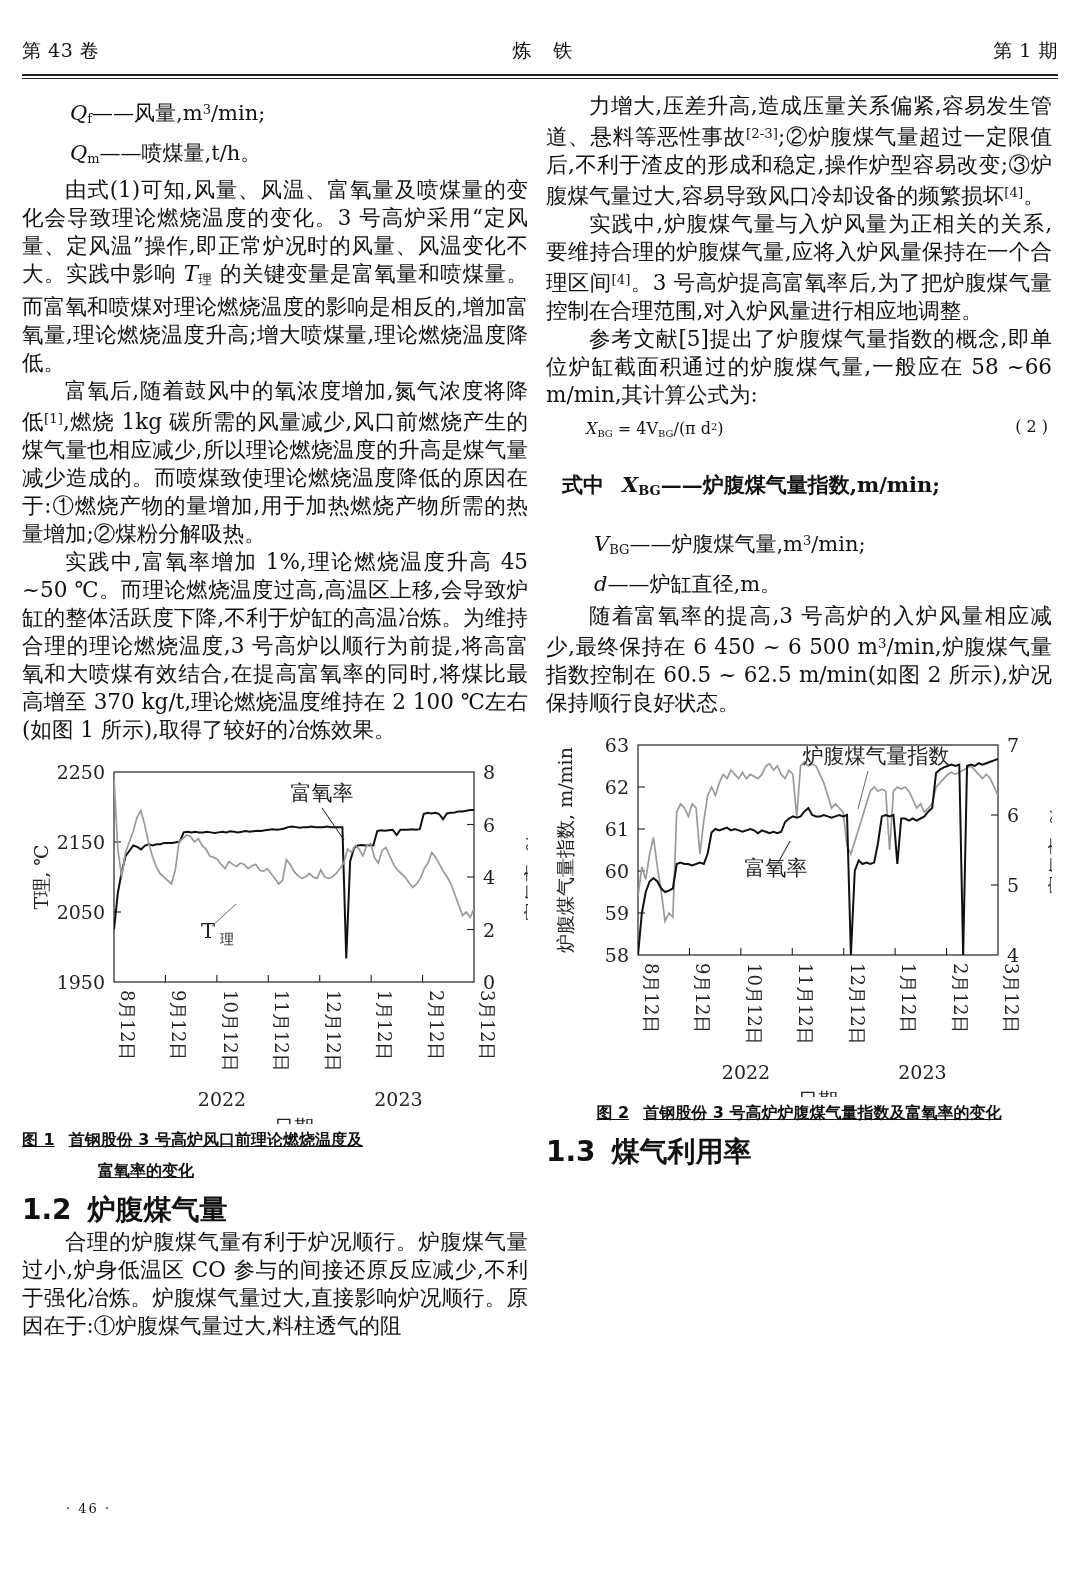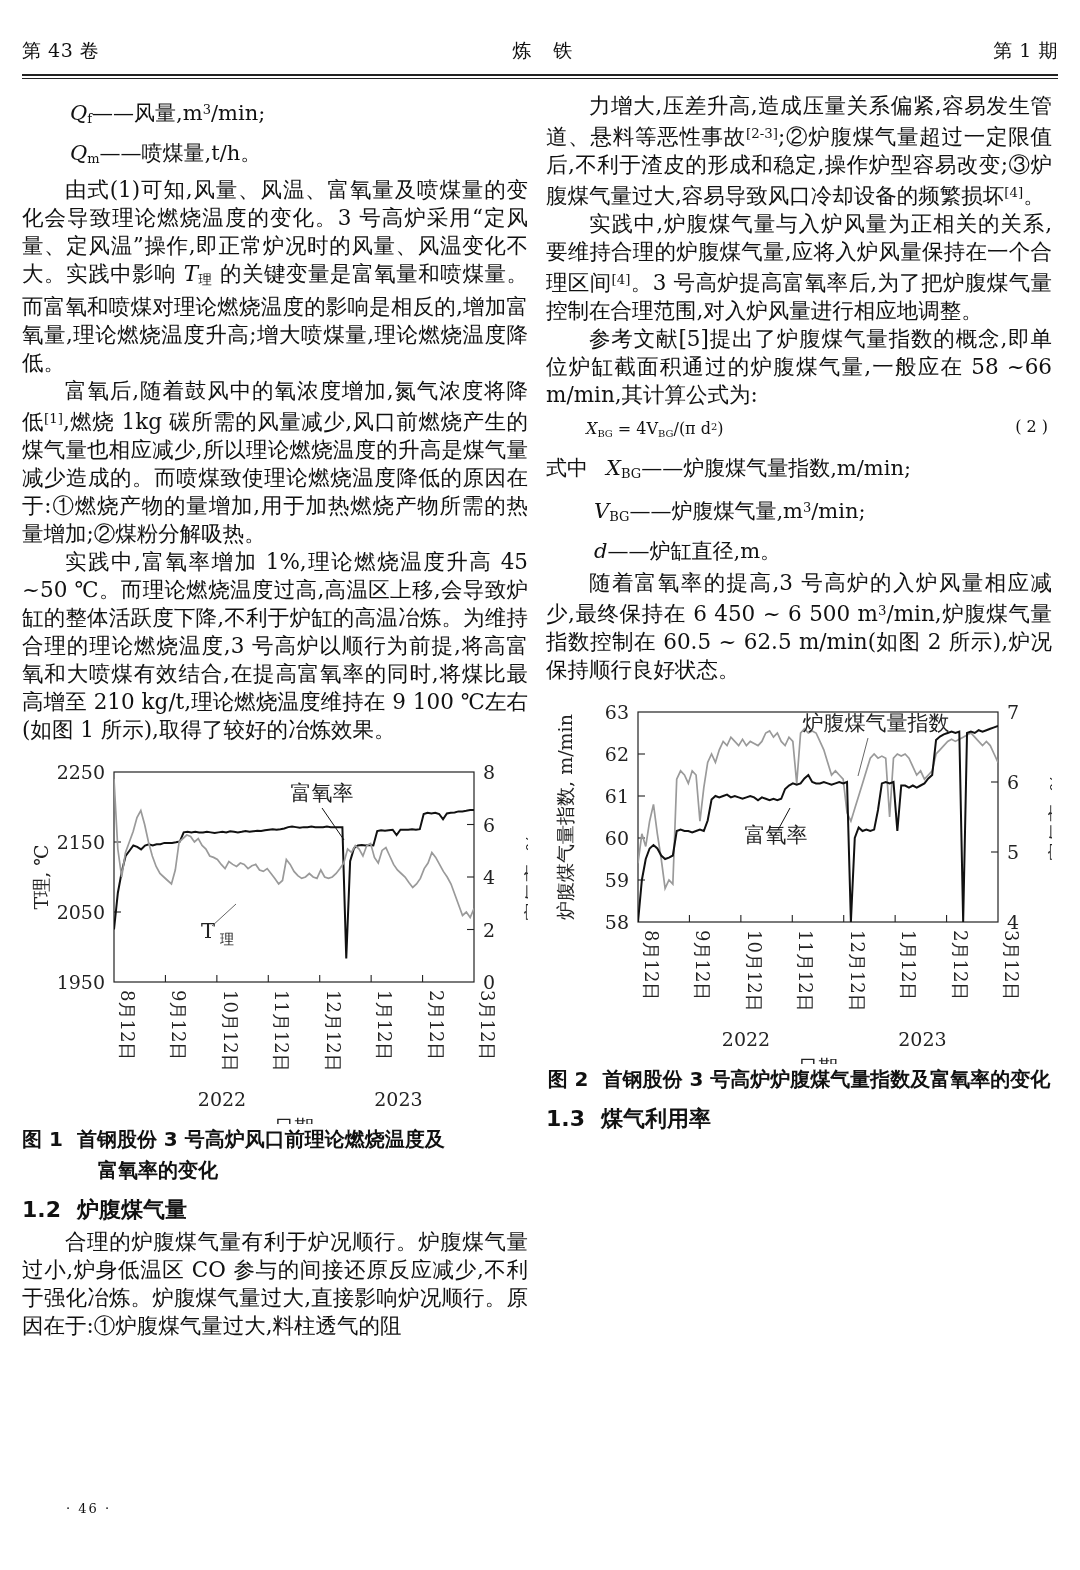--- a/index.html
+++ b/index.html
@@ -62,48 +62,50 @@
   }
   .eqline {
     margin: 0;
     font-size: 16px;
     line-height: 35px;
     padding-left: 40px;
     position: relative;
   }
   .eqnum { position: absolute; right: 4px; top: 0; }
   .whereline {
-    margin: 0;
+    margin: 16px;
     font-size: 21px;
     line-height: 35px;
     text-indent: 0;
+    font-weight: bold;
   }
   .whereline .wlabel { margin-right: 18px; }
   i, .it { font-style: italic; }
   sub { font-size: 0.62em; vertical-align: -0.25em; }
   sup { font-size: 0.62em; vertical-align: 0.45em; }
   .sbsc { font-size: 0.62em; vertical-align: -0.22em; font-style: normal; }
 
   h3.sec {
     margin: 6px 0 0 0;
-    font-size: 22px;
+    font-size: 28px;
     line-height: 36px;
     font-weight: bold;
     font-family: "DejaVu Sans", "Liberation Sans", sans-serif;
   }
   h3.sec .secnum { margin-right: 16px; }
 
   
   .figure { margin: 10px 0 0 0; }
   .figcap {
-    font-size: 20px;
+    font-size: 16px;
     line-height: 31px;
     font-weight: bold;
     font-family: "DejaVu Sans", "Liberation Sans", sans-serif;
     text-align: left;
+    text-decoration: underline;
   }
   .figcap .fignum { margin-right: 14px; }
   .figcap.center { text-align: center; }
   .figcap .cont { display: block; padding-left: 76px; }
 
   .chartbox { position: relative; }
   svg { display: block; }
   .axlbl { font-family: "DejaVu Serif", "Liberation Serif", serif; fill: #222; }
 
   
@@ -130,21 +132,21 @@
 
     <p class="defline">
       <i>Q</i><span class="sbsc">f</span><span>——风量,m</span><sup>3</sup><span>/min;</span>
     </p>
     <p class="defline">
       <i>Q</i><span class="sbsc">m</span><span>——喷煤量,t/h。</span>
     </p>
 
     <p class="para">由式(1)可知,风量、风温、富氧量及喷煤量的变化会导致理论燃烧温度的变化。3 号高炉采用“定风量、定风温”操作,即正常炉况时的风量、风温变化不大。实践中影响 <i>T</i><span class="sbsc">理</span> 的关键变量是富氧量和喷煤量。而富氧和喷煤对理论燃烧温度的影响是相反的,增加富氧量,理论燃烧温度升高;增大喷煤量,理论燃烧温度降低。</p>
     <p class="para">富氧后,随着鼓风中的氧浓度增加,氮气浓度将降低<sup>[1]</sup>,燃烧 1kg 碳所需的风量减少,风口前燃烧产生的煤气量也相应减少,所以理论燃烧温度的升高是煤气量减少造成的。而喷煤致使理论燃烧温度降低的原因在于:①燃烧产物的量增加,用于加热燃烧产物所需的热量增加;②煤粉分解吸热。</p>
-    <p class="para">实践中,富氧率增加 1%,理论燃烧温度升高 45 ~50 ℃。而理论燃烧温度过高,高温区上移,会导致炉缸的整体活跃度下降,不利于炉缸的高温冶炼。为维持合理的理论燃烧温度,3 号高炉以顺行为前提,将高富氧和大喷煤有效结合,在提高富氧率的同时,将煤比最高增至 210 kg/t,理论燃烧温度维持在 9 100 ℃左右(如图 1 所示),取得了较好的冶炼效果。</p>
+    <p class="para">实践中,富氧率增加 1%,理论燃烧温度升高 45 ~50 ℃。而理论燃烧温度过高,高温区上移,会导致炉缸的整体活跃度下降,不利于炉缸的高温冶炼。为维持合理的理论燃烧温度,3 号高炉以顺行为前提,将高富氧和大喷煤有效结合,在提高富氧率的同时,将煤比最高增至 370 kg/t,理论燃烧温度维持在 2 100 ℃左右(如图 1 所示),取得了较好的冶炼效果。</p>
 
     <div class="figure">
       <div class="chartbox">
         <svg id="svg-fig1" width="506" height="370" viewBox="0 0 506 370">
             <rect x="92" y="18" width="360" height="210" fill="none" stroke="#222" stroke-width="1.2"></rect>
             <text x="83" y="235" text-anchor="end" font-size="19" class="axlbl">1950</text>
             <line x1="92" y1="158" x2="99" y2="158" stroke="#222" stroke-width="1.1"></line>
             <text x="83" y="165" text-anchor="end" font-size="19" class="axlbl">2050</text>
             <line x1="92" y1="88" x2="99" y2="88" stroke="#222" stroke-width="1.1"></line>
             <text x="83" y="95" text-anchor="end" font-size="19" class="axlbl">2150</text>

